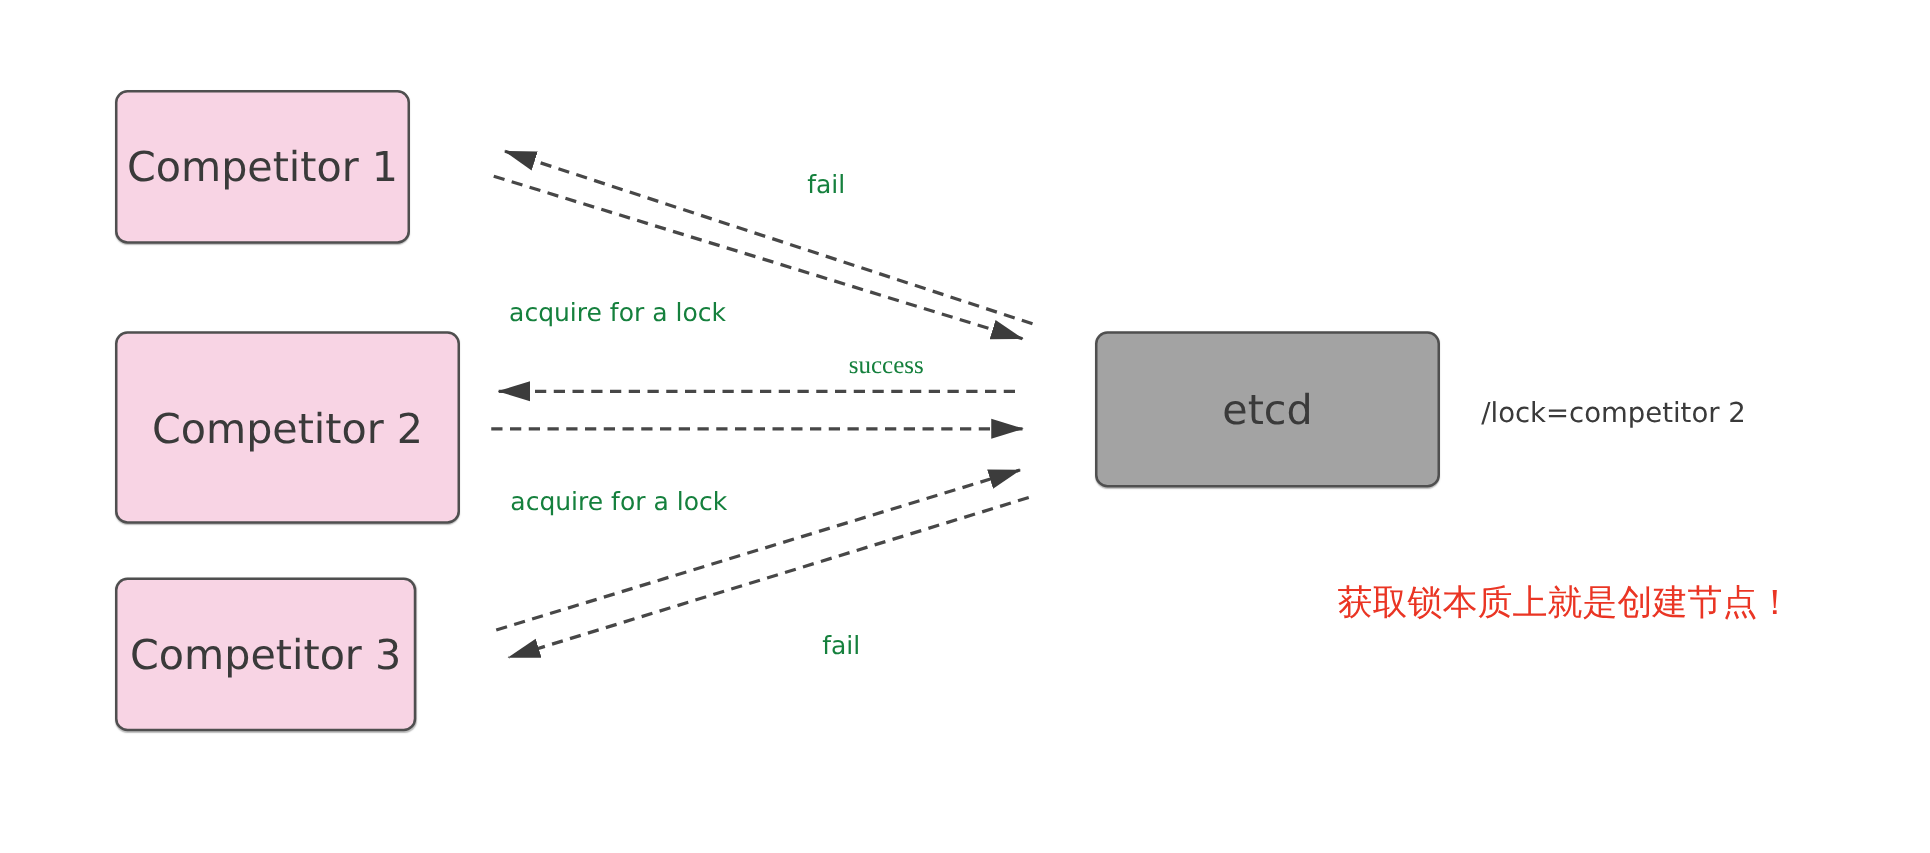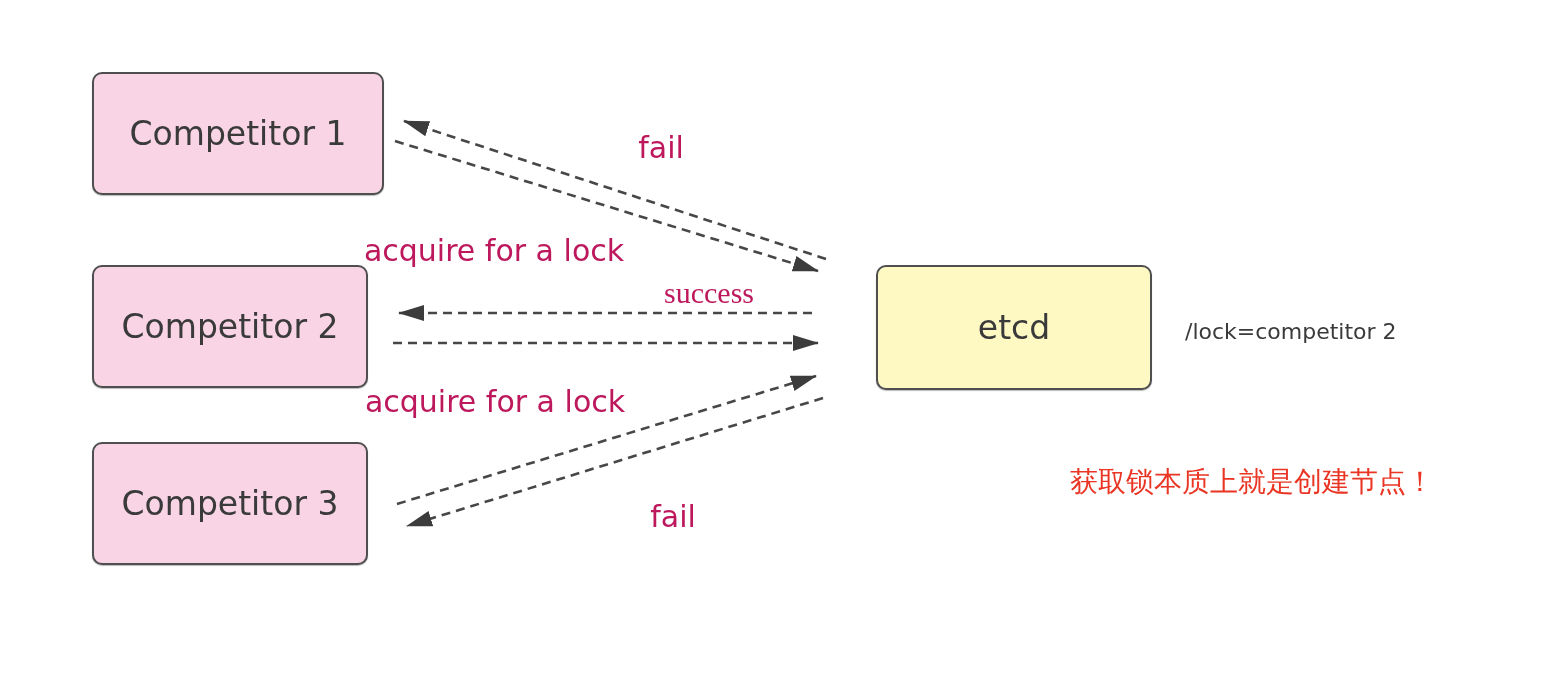--- a/index.html
+++ b/index.html
@@ -35,30 +35,30 @@
     border: 2px solid #4f4f4f;
     border-radius: 10px;
     display: flex;
     align-items: center;
     justify-content: center;
     font-size: 33px;
     color: #3a3a3a;
     box-shadow: 0 1px 1px rgba(60,60,60,0.35);
   }
   .node.competitor { background: #f8d4e4; }
-  .node.etcd       { background: #fef9c3; }
-  .node-1 { left: 92px;  top: 72px;  width: 292px; height: 123px; }
-  .node-2 { left: 92px;  top: 265px; width: 276px; height: 123px; }
-  .node-3 { left: 92px;  top: 442px; width: 276px; height: 123px; }
+  .node.etcd       { background: #a3a3a3; }
+  .node-1 { left: 92px;  top: 72px;  width: 236px; height: 123px; }
+  .node-2 { left: 92px;  top: 265px; width: 276px; height: 154px; }
+  .node-3 { left: 92px;  top: 462px; width: 241px; height: 123px; }
   .node-etcd { left: 876px; top: 265px; width: 276px; height: 125px; }
   .edge-label {
     position: absolute;
     transform: translate(-50%, -50%);
-    font-size: 30px;
-    color: #be185d;
+    font-size: 20px;
+    color: #15803d;
     white-space: nowrap;
     text-align: center;
   }
   .lbl-fail-top       { left: 661px; top: 147px; }
   .lbl-acquire-top    { left: 494px; top: 250px; }
   .lbl-success        { left: 709px; top: 293px; font-family: Liberation Serif, serif; }
   .lbl-acquire-bottom { left: 495px; top: 401px; }
   .lbl-fail-bottom    { left: 673px; top: 516px; }
   .annotation {
     position: absolute;

